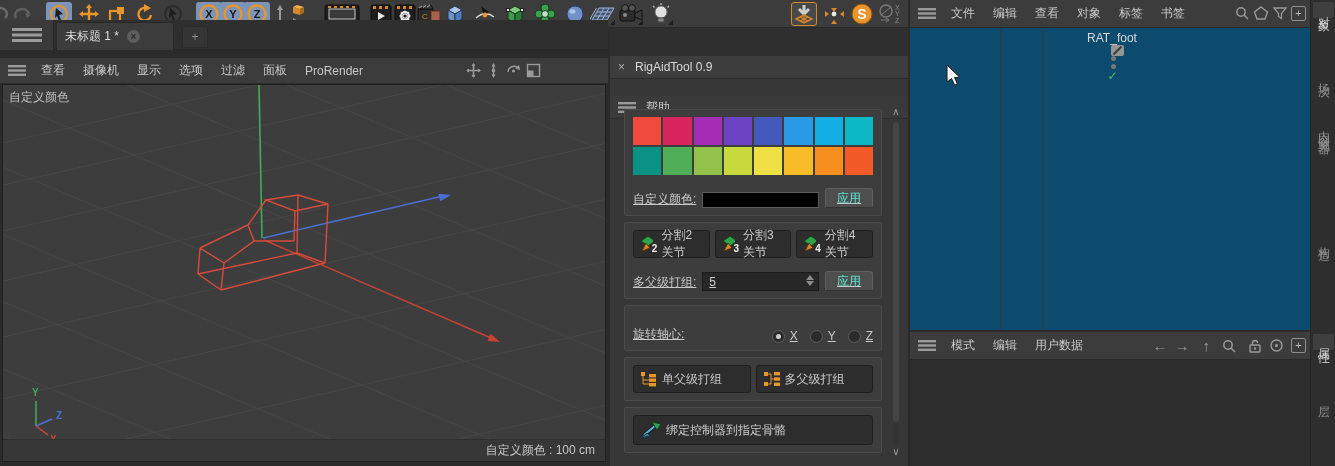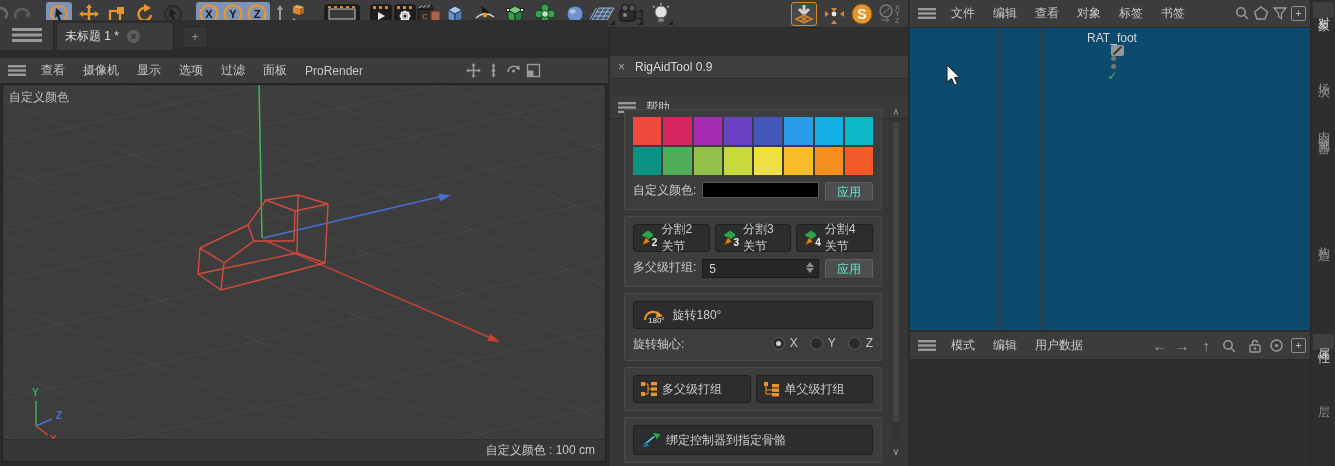--- a/index.html
+++ b/index.html
@@ -34,21 +34,21 @@
 
   
   .rigpanel { position:absolute; left:610px; top:28px; width:298px; height:438px; background:#373737; }
   .riggap { position:absolute; left:0; top:0; width:100%; height:28px; background:#2f2f2f; }
   .rigtitle { position:absolute; left:0; top:28px; width:100%; height:23px; background:#3d3d3d; border-bottom:1px solid #2c2c2c; display:flex; align-items:center; gap:10px; padding:0 8px; color:#d8d8d8; }
   .rigmenu { position:absolute; left:0; top:51px; width:100%; height:23px; background:#3a3a3a; border-bottom:1px solid #2c2c2c; display:flex; align-items:center; gap:10px; padding:0 8px;margin-top:17px; }
   .rigbody { position:absolute; left:0; top:74px; width:100%; height:364px; padding:7px 26px 7px 14px; display:flex; flex-direction:column; gap:6px; }
   .gbox { border:1px solid #4b4b4b; border-radius:2px; background:#3d3d3d; padding:7px 8px; }
   .swgrid { display:grid; grid-template-columns:repeat(8,1fr); gap:2px; }
   .sw { height:28px; }
-  .frow { display:flex; align-items:flex-start; gap:6px; margin-top:7px; }
+  .frow { display:flex; align-items:flex-end; gap:6px; margin-top:13px;text-decoration:underline; }
   .flabel { color:#c8c8c8; white-space:nowrap; }
   .blackfield { flex:1; height:16px; background:#000; border:1px solid #5a5a5a; }
   .abtn { width:48px; height:20px; background:#4e4e4e; border:1px solid #606060; border-bottom-color:#333; border-radius:3px; color:#5eead4; text-align:center; line-height:18px; }
   .dbtn { background:#2d2d2d; border:1px solid #1f1f1f; border-radius:3px; color:#cdcdcd; display:flex; align-items:center; gap:4px; padding:0 6px; height:28px; position:relative; }
   .btnrow { display:flex; gap:5px; }
   .numfield { flex:1; height:19px; background:#272727; border:1px solid #1a1a1a; color:#d0d0d0; display:flex; align-items:center; padding:0 6px; position:relative; }
   .spin { position:absolute; right:4px; top:2px; display:flex; flex-direction:column; gap:1px; }
   .spin i { width:0; height:0; border-left:4px solid transparent; border-right:4px solid transparent; }
   .spin .up { border-bottom:5px solid #8a8a8a; }
   .spin .dn { border-top:5px solid #8a8a8a; }
@@ -500,65 +500,57 @@
                 <i class="up"></i>
                 <i class="dn"></i>
               </span>
           </span>
           <span class="abtn">应用</span>
         </div>
       </div>
 
       <div class="gbox">
         <div class="btnrow">
-          <span class="dbtn" style="flex:1">
-            <svg width="24" height="17">
-                <path d="M5 13 A8 8 0 0 1 20 9" stroke="#e8952b" stroke-width="2.2" fill="none"></path>
-                <path d="M17 4 L23 9 L16 11 Z" fill="#e8952b"></path>
-              </svg>
-            <span class="degl">180°</span>
-            <span>旋转180°</span>
-          </span>
         </div>
         <div class="frow" style="justify-content:space-between">
           <span class="flabel">旋转轴心:</span>
           <span style="display:flex; align-items:center; gap:5px">
             <span class="radio on"></span>
             <span>X</span>
             <span class="radio" style="margin-left:7px"></span>
             <span>Y</span>
             <span class="radio" style="margin-left:7px"></span>
             <span>Z</span>
           </span>
         </div>
       </div>
 
       <div class="gbox">
         <div class="btnrow">
           <span class="dbtn" style="flex:1">
             <svg width="18" height="16">
                 <rect x="1" y="1" width="4" height="4" fill="#e8952b"></rect>
+                <path d="M3 5 V13 H9" stroke="#e8952b" fill="none"></path>
+                <path d="M3 9 H9" stroke="#e8952b"></path>
+                <rect x="9" y="3" width="7" height="3.4" fill="#e8952b"></rect>
+                <rect x="9" y="7.5" width="7" height="3.4" fill="#e8952b"></rect>
+                <rect x="9" y="12" width="7" height="3.4" fill="#e8952b"></rect>
+              </svg>
+            <span>单父级打组</span>
+          </span>
+          <span class="dbtn" style="flex:1">
+            <svg width="18" height="16">
+                <rect x="1" y="1" width="4" height="4" fill="#e8952b"></rect>
                 <rect x="1" y="11" width="4" height="4" fill="#e8952b"></rect>
                 <path d="M5 3 H8 V13 H5 M8 8 H11" stroke="#e8952b" fill="none"></path>
                 <rect x="11" y="1" width="6" height="3.4" fill="#e8952b"></rect>
                 <rect x="11" y="6.3" width="6" height="3.4" fill="#e8952b"></rect>
                 <rect x="11" y="11.6" width="6" height="3.4" fill="#e8952b"></rect>
               </svg>
             <span>多父级打组</span>
-          </span>
-          <span class="dbtn" style="flex:1">
-            <svg width="18" height="16">
-                <rect x="1" y="1" width="4" height="4" fill="#e8952b"></rect>
-                <path d="M3 5 V13 H9" stroke="#e8952b" fill="none"></path>
-                <path d="M3 9 H9" stroke="#e8952b"></path>
-                <rect x="9" y="3" width="7" height="3.4" fill="#e8952b"></rect>
-                <rect x="9" y="7.5" width="7" height="3.4" fill="#e8952b"></rect>
-                <rect x="9" y="12" width="7" height="3.4" fill="#e8952b"></rect>
-              </svg>
-            <span>单父级打组</span>
           </span>
         </div>
       </div>
 
       <div class="gbox">
         <span class="dbtn" style="height:30px">
           <svg width="22" height="18">
               <line x1="4" y1="14" x2="16" y2="4" stroke="#1a1a1a" stroke-width="4"></line>
               <line x1="4" y1="14" x2="16" y2="4" stroke="#58b6d8" stroke-width="2"></line>
               <polygon points="1,17 7,12 10,15" fill="#2f7fa8" stroke="#14394c"></polygon>

